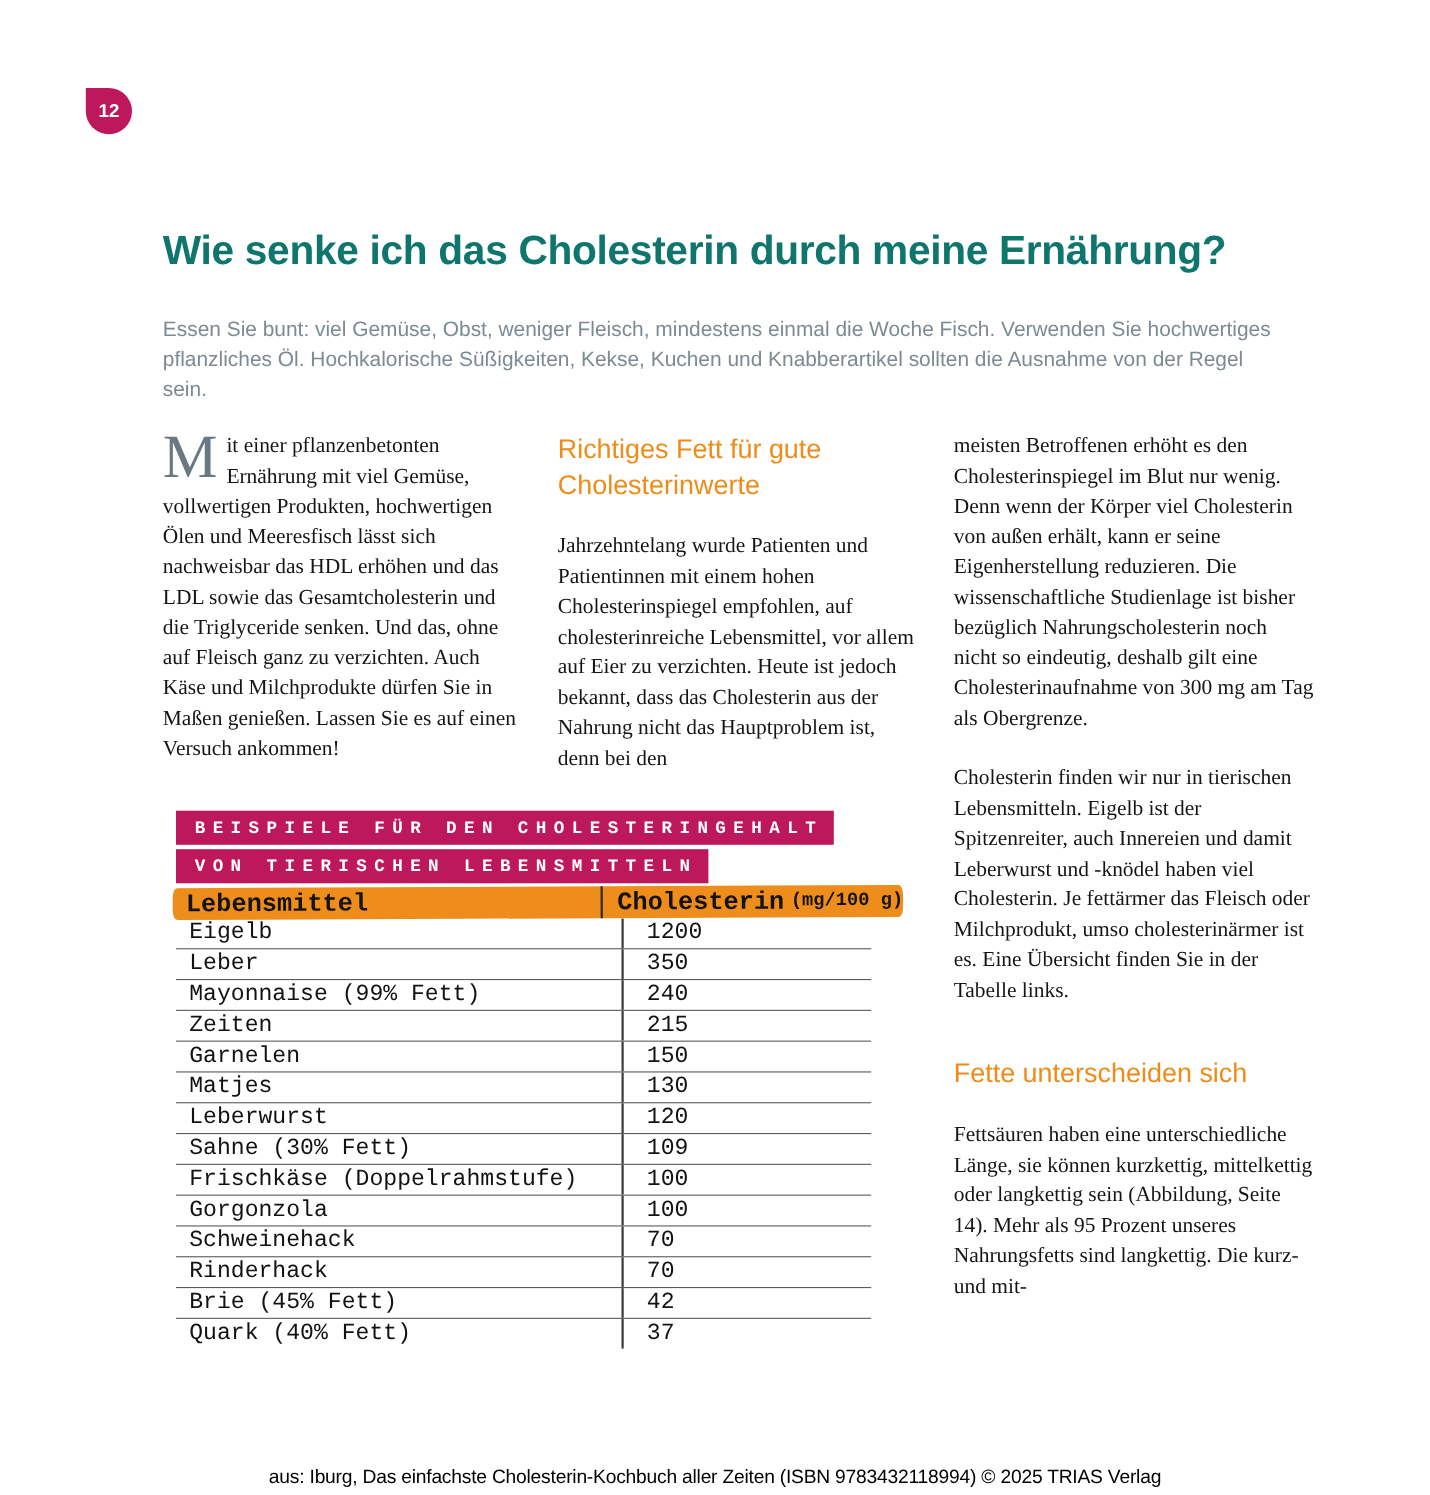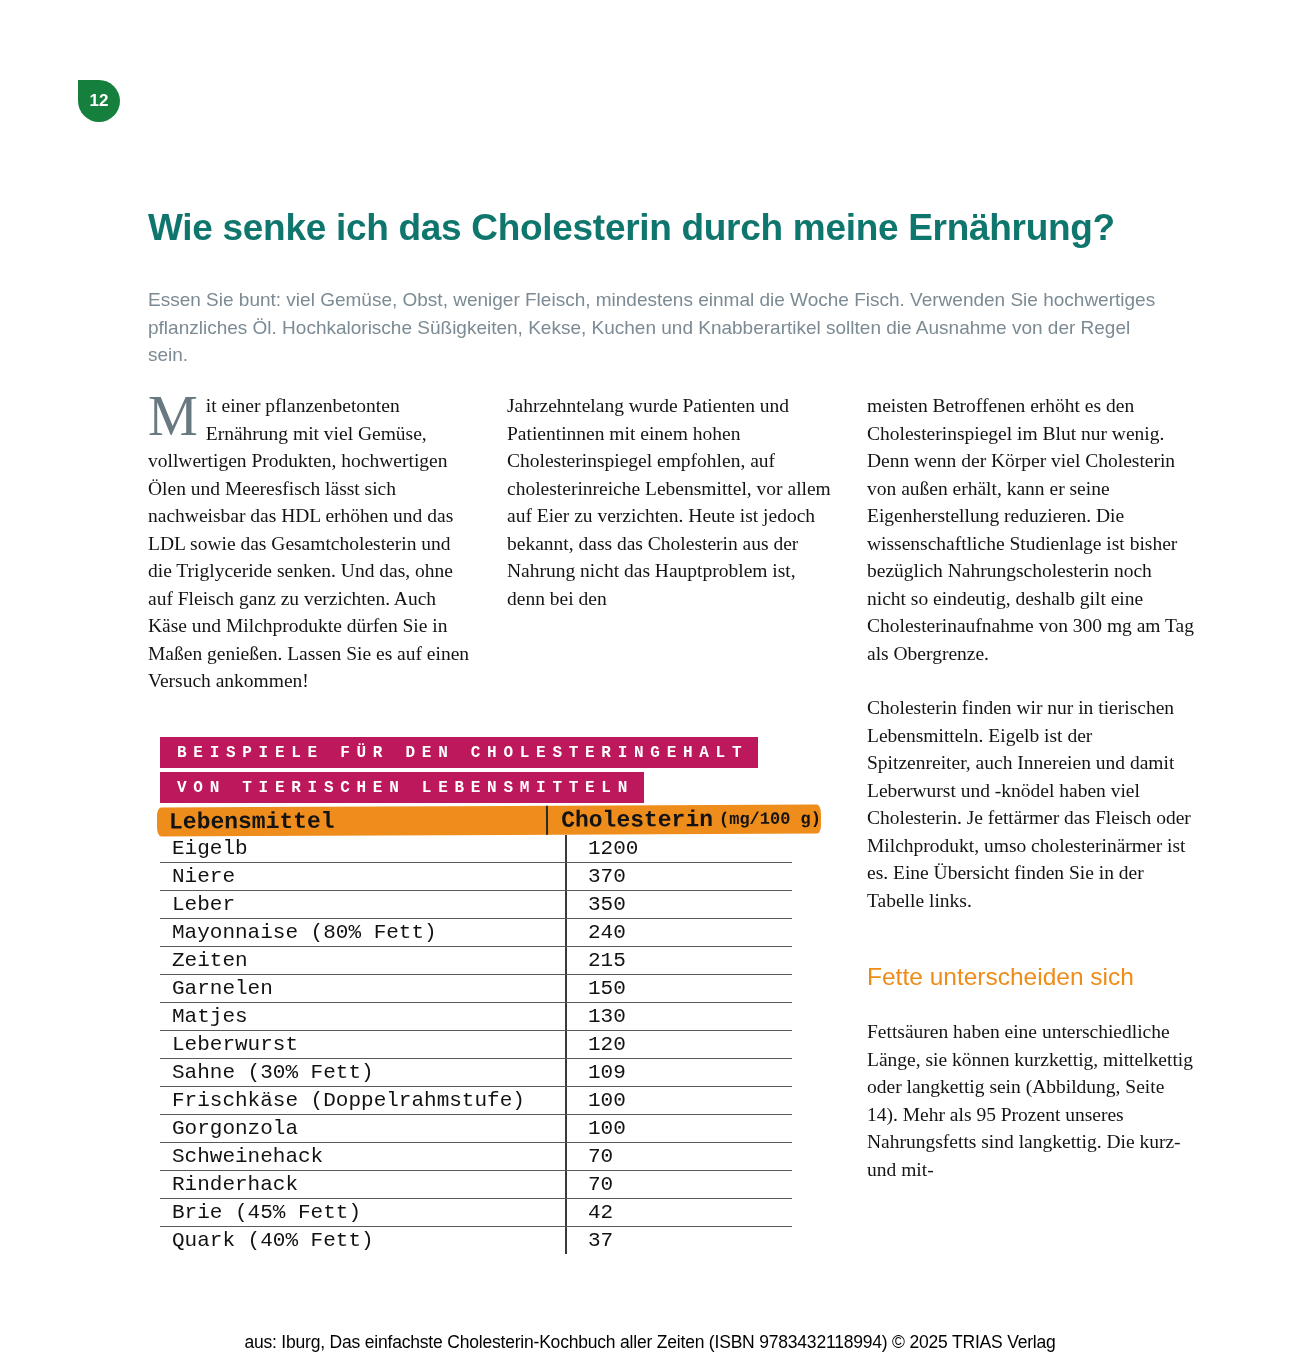--- a/index.html
+++ b/index.html
@@ -3,21 +3,21 @@
 <meta charset="utf-8">
 <style>
   html,body { margin:0; padding:0; background:#ffffff; }
   .page {
     position:relative; width:1300px; height:1359px; background:#ffffff;
     font-family:"Liberation Sans", sans-serif; overflow:hidden; color:#141414;
   }
   
   .badge {
     position:absolute; left:78px; top:80px; width:42px; height:42px;
-    background:#15803d; border-radius:0 50% 50% 50%;
+    background:#be185d; border-radius:0 50% 50% 50%;
     display:flex; align-items:center; justify-content:center;
     color:#ffffff; font-size:17px; font-weight:bold;
   }
   
   .title {
     position:absolute; left:148px; top:182px; width:1050px;
     font-size:37px; line-height:1.15; color:#0f766e; letter-spacing:-0.3px;
   }
   
   .intro {
@@ -98,20 +98,21 @@
 
   <h1 class="title">Wie senke ich das Cholesterin durch meine Ernährung?</h1>
 
   <p class="intro">Essen Sie bunt: viel Gemüse, Obst, weniger Fleisch, mindestens einmal die Woche Fisch. Verwenden Sie hochwertiges pflanzliches Öl. Hochkalorische Süßigkeiten, Kekse, Kuchen und Knabberartikel sollten die Ausnahme von der Regel sein.</p>
 
   <div class="col col-1">
     <p><span class="dropcap">M</span><span>it einer pflanzenbetonten Ernährung mit viel Gemüse, vollwertigen Produkten, hochwertigen Ölen und Meeresfisch lässt sich nachweisbar das HDL erhöhen und das LDL sowie das Gesamtcholesterin und die Triglyceride senken. Und das, ohne auf Fleisch ganz zu verzichten. Auch Käse und Milchprodukte dürfen Sie in Maßen genießen. Lassen Sie es auf einen Versuch ankommen!</span></p>
   </div>
 
   <div class="col col-2">
+    <h2 class="colheading">Richtiges Fett für gute Cholesterinwerte</h2>
     <p>Jahrzehntelang wurde Patienten und Patientinnen mit einem hohen Cholesterinspiegel empfohlen, auf cholesterinreiche Lebensmittel, vor allem auf Eier zu verzichten. Heute ist jedoch bekannt, dass das Cholesterin aus der Nahrung nicht das Hauptproblem ist, denn bei den</p>
   </div>
 
   <div class="col col-3">
     <p>meisten Betroffenen erhöht es den Cholesterinspiegel im Blut nur wenig. Denn wenn der Körper viel Cholesterin von außen erhält, kann er seine Eigenherstellung reduzieren. Die wissenschaftliche Studienlage ist bisher bezüglich Nahrungscholesterin noch nicht so eindeutig, deshalb gilt eine Cholesterinaufnahme von 300 mg am Tag als Obergrenze.</p>
     <p class="para-gap">Cholesterin finden wir nur in tierischen Lebensmitteln. Eigelb ist der Spitzenreiter, auch Innereien und damit Leberwurst und -knödel haben viel Cholesterin. Je fettärmer das Fleisch oder Milchprodukt, umso cholesterinärmer ist es. Eine Übersicht finden Sie in der Tabelle links.</p>
     <h2 class="colheading heading2">Fette unterscheiden sich</h2>
     <p>Fettsäuren haben eine unterschiedliche Länge, sie können kurzkettig, mittelkettig oder langkettig sein (Abbildung, Seite 14). Mehr als 95 Prozent unseres Nahrungsfetts sind langkettig. Die kurz- und mit-</p>
   </div>
 
@@ -130,29 +131,25 @@
           <span class="unit">(mg/100 g)</span>
         </div>
     </div>
 
     <div class="tbody">
       <div class="trow">
         <div class="cell-name">Eigelb</div>
         <div class="cell-value">1200</div>
       </div>
       <div class="trow">
-        <div class="cell-name">Niere</div>
-        <div class="cell-value">370</div>
-      </div>
-      <div class="trow">
         <div class="cell-name">Leber</div>
         <div class="cell-value">350</div>
       </div>
       <div class="trow">
-        <div class="cell-name">Mayonnaise (80% Fett)</div>
+        <div class="cell-name">Mayonnaise (99% Fett)</div>
         <div class="cell-value">240</div>
       </div>
       <div class="trow">
         <div class="cell-name">Zeiten</div>
         <div class="cell-value">215</div>
       </div>
       <div class="trow">
         <div class="cell-name">Garnelen</div>
         <div class="cell-value">150</div>
       </div>

